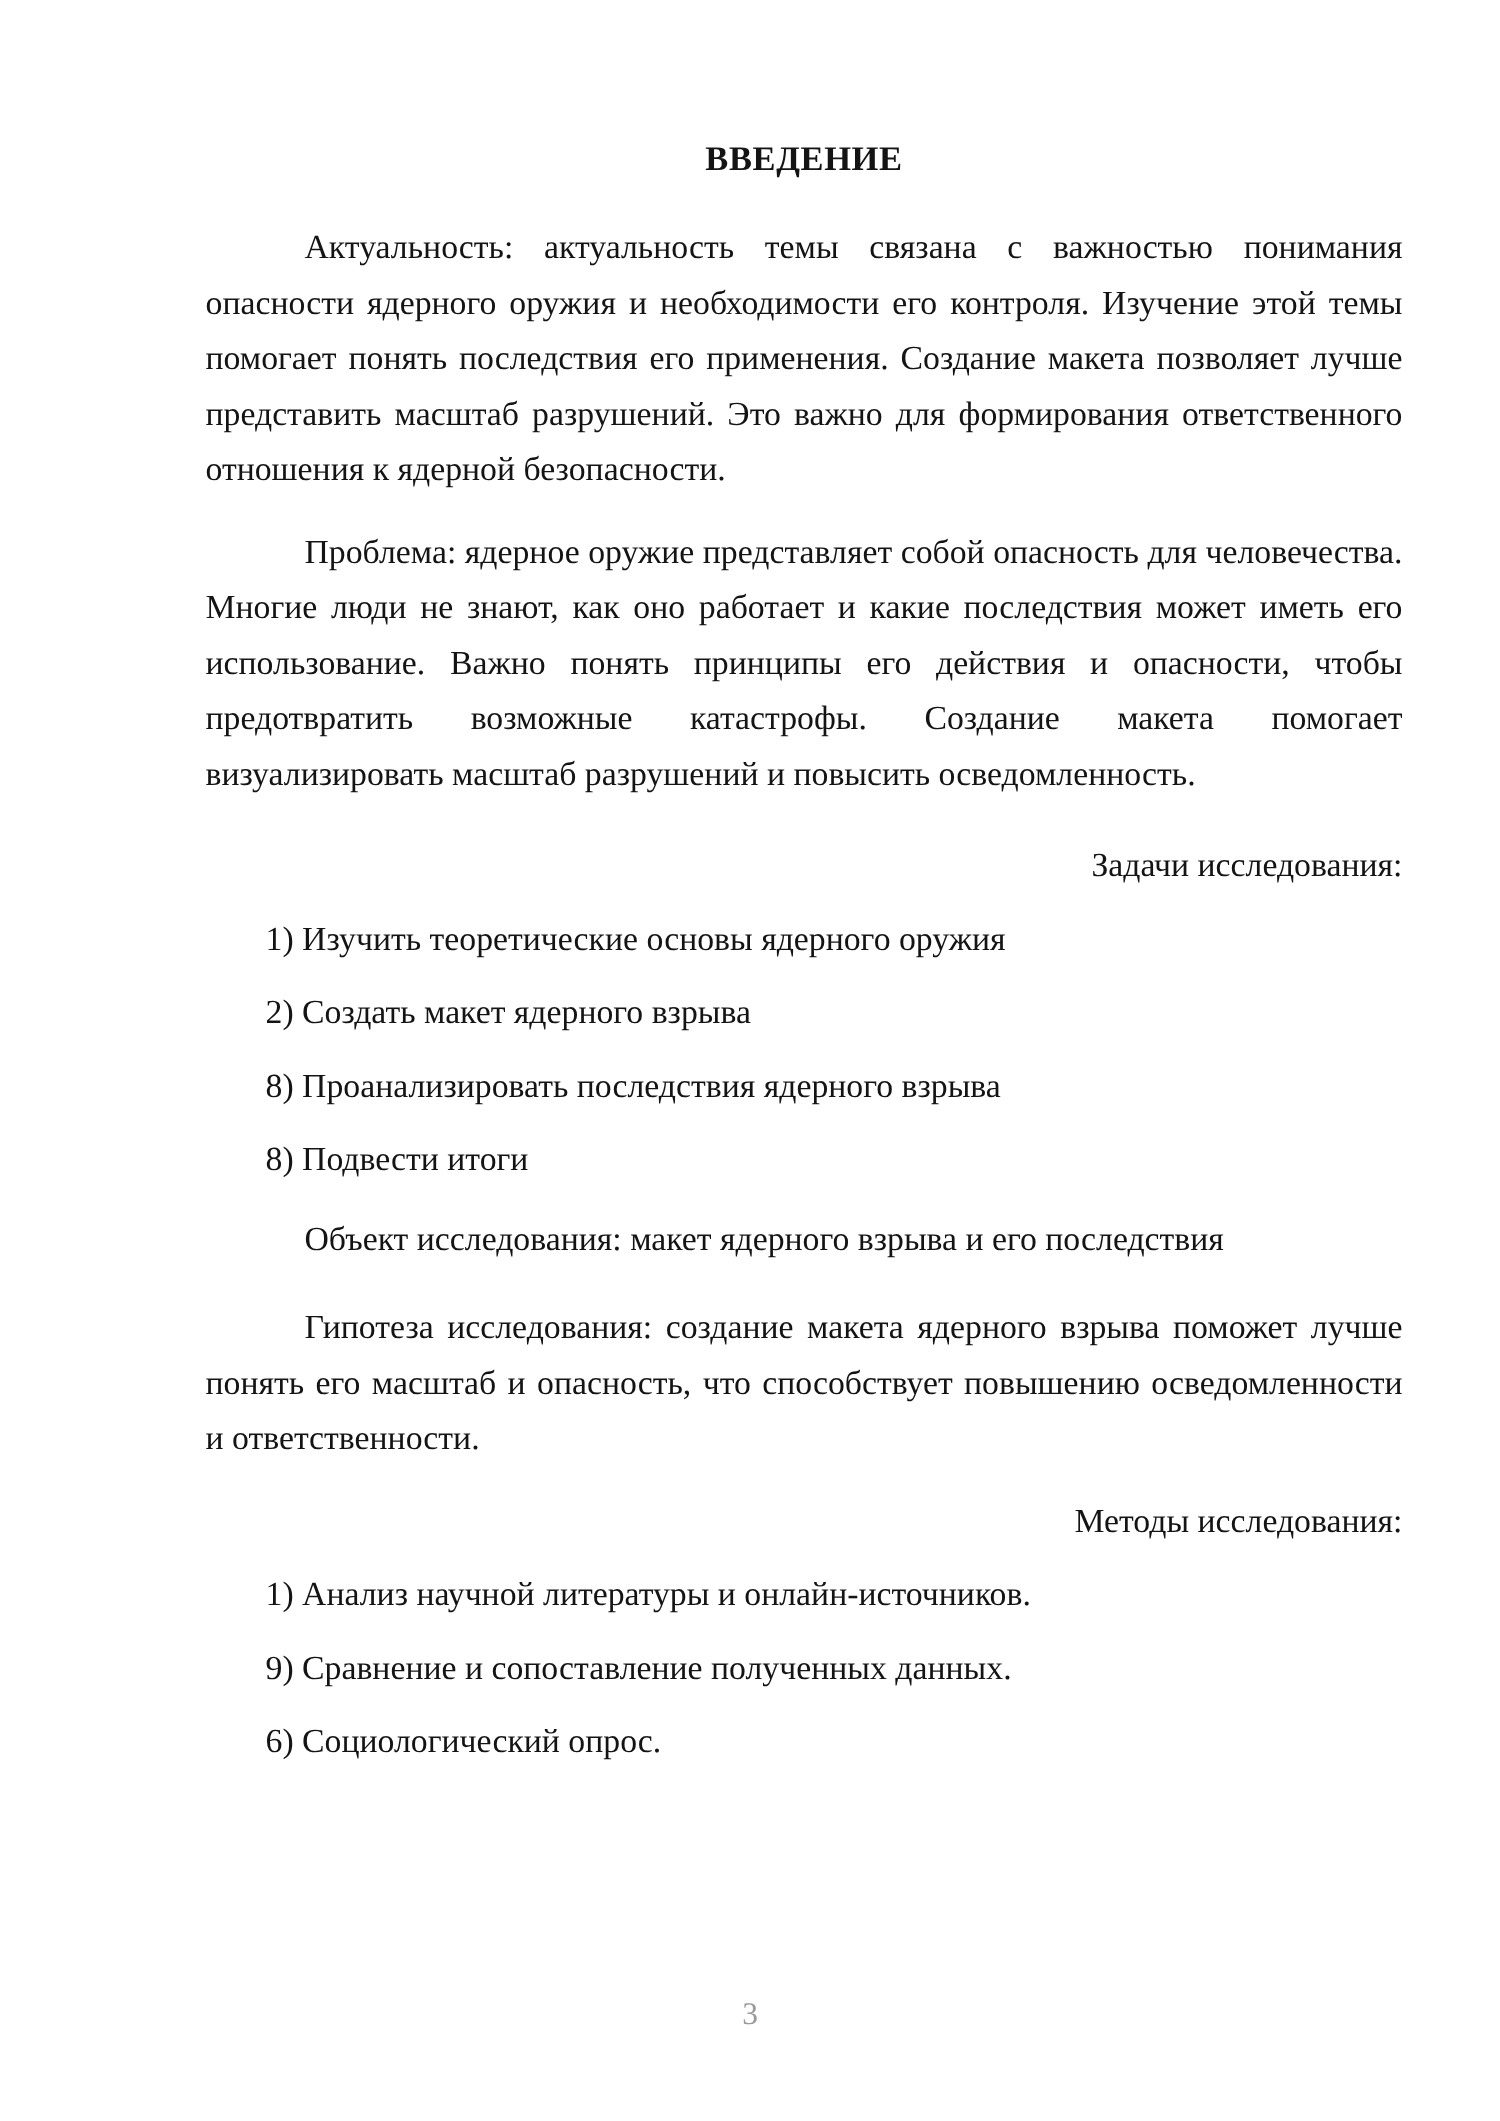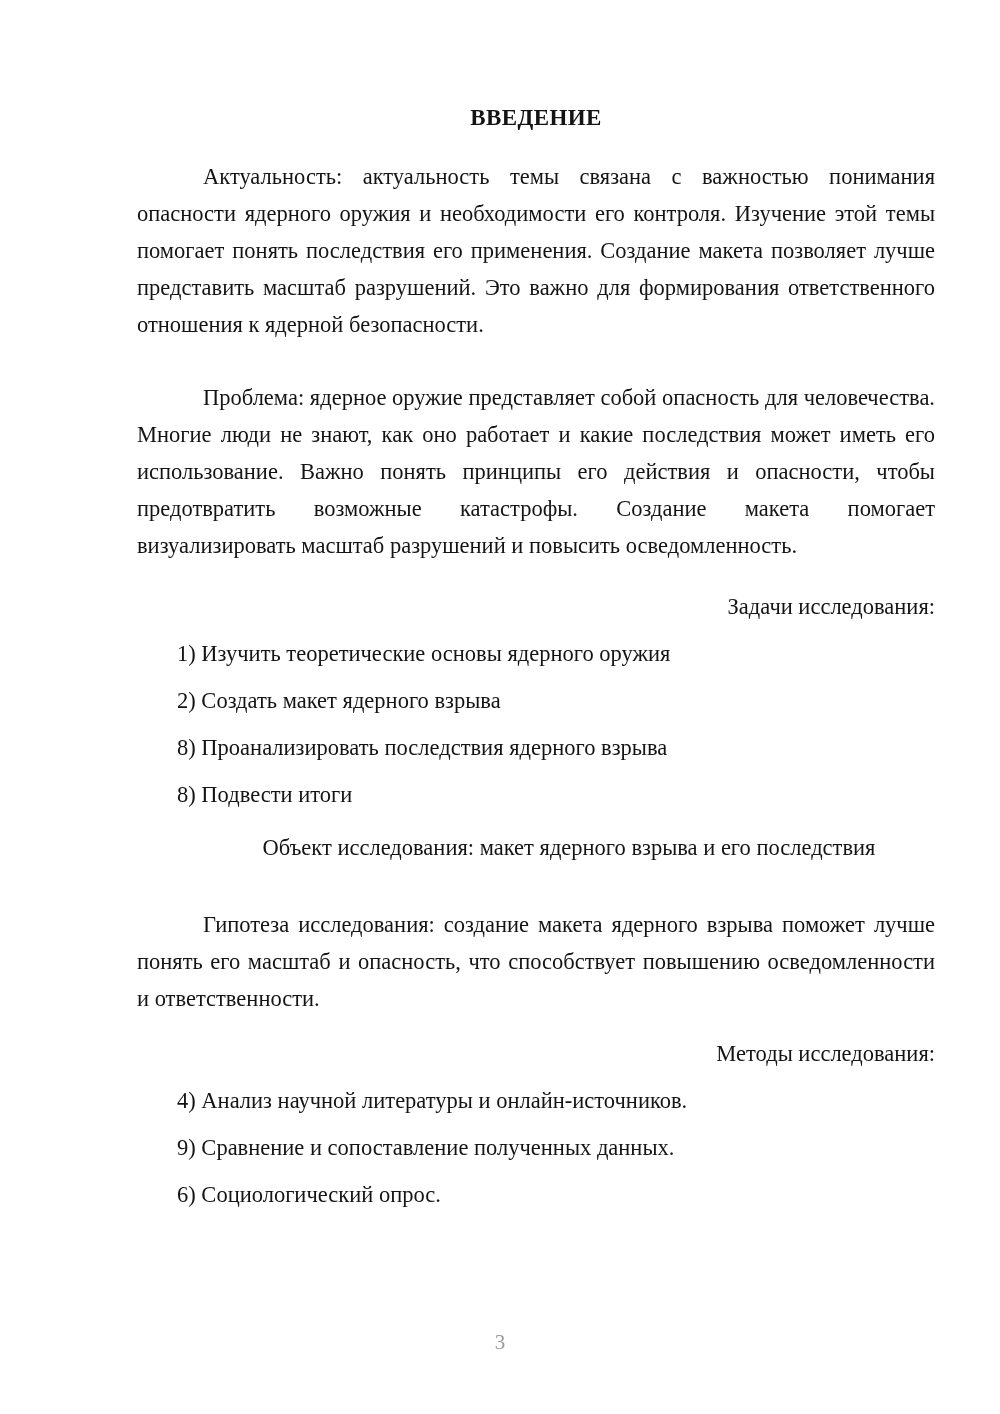--- a/index.html
+++ b/index.html
@@ -26,31 +26,31 @@
     left: 137px;
     top: 88px;
     width: 798px;
   }
 
   .doc-title {
     text-align: center;
     font-size: 23px;
     font-weight: bold;
     letter-spacing: 0.4px;
-    margin: 16px 0 26px 0;
+    margin: 4px 0 26px 0;
     line-height: 1.2;
   }
 
   .para {
     font-size: 22.5px;
     line-height: 37px;
     text-align: justify;
     text-justify: inter-word;
     text-indent: 66px;
-    margin: 18px 0 12px 0;
+    margin: 0 0 12px 0;
     hyphens: none;
   }
 
   .subhead {
     font-size: 22.5px;
     line-height: 37px;
     text-indent: 66px;
     text-align: right;
     margin: 0 0 10px 0;
   }
@@ -59,28 +59,28 @@
     list-style: none;
     margin: 0 0 10px 0;
     padding: 0;
   }
 
   .list-item {
     font-size: 22.5px;
     line-height: 37px;
     text-align: left;
     padding-left: 40px;
-    margin: 0 0 10px 0;
+    margin: 12px 0 10px 0;
   }
 
   .lead-line {
     font-size: 22.5px;
     line-height: 37px;
     text-indent: 66px;
-    text-align: center;
+    text-align: left;
     margin: 0 0 10px 0;
   }
 
   .spacer-sm { height: 6px; }
 
   .page-number {
     position: absolute;
     left: 0;
     right: 0;
     top: 1330px;
@@ -128,21 +128,21 @@
 
     <div class="spacer-sm"></div>
 
     <p class="para">Гипотеза исследования: создание макета ядерного взрыва поможет лучше понять его масштаб и опасность, что способствует повышению осведомленности и ответственности.</p>
 
     <div class="spacer-sm"></div>
 
     <p class="subhead">Методы исследования:</p>
 
     <ul class="list">
-      <li class="list-item">4) Анализ научной литературы и онлайн-источников.</li>
+      <li class="list-item">1) Анализ научной литературы и онлайн-источников.</li>
       <li class="list-item">9) Сравнение и сопоставление полученных данных.</li>
       <li class="list-item">6) Социологический опрос.</li>
     </ul>
 
   </div>
 
   <div class="page-number">3</div>
 
 </div>
 

